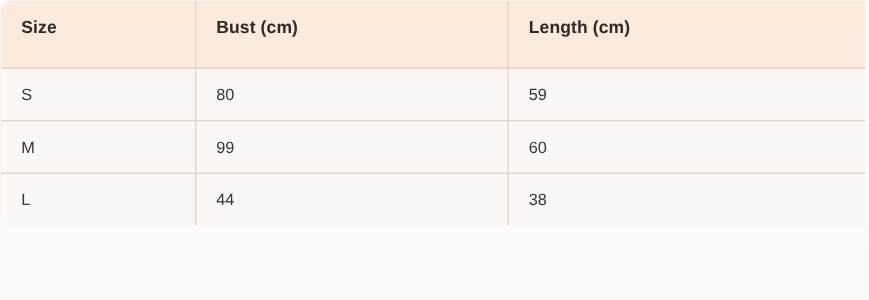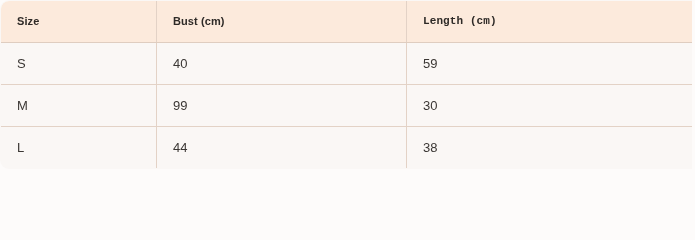--- a/index.html
+++ b/index.html
@@ -36,34 +36,33 @@
     overflow: hidden;
   }
 
   table.size-chart col.c1 { width: 156px; }
   table.size-chart col.c2 { width: 250px; }
   table.size-chart col.c3 { width: 285px; }
 
   table.size-chart thead th {
     background: #fceadc;
     color: #2e2a27;
-    font-size: 11px;
+    font-size: 14px;
     font-weight: bold;
     text-align: left;
-    padding: 0 0 0 16px;
+    padding: 0 0 12px 16px;
     height: 41px;
     line-height: 41px;
     border-right: 1px solid #e3d2c6;
     border-bottom: 1px solid #dfcdc0;
     white-space: nowrap;
     letter-spacing: 0.1px;
   }
   table.size-chart thead th:last-child {
     border-right: none;
-    font-family: Liberation Mono, monospace;
   }
   table.size-chart thead tr th:first-child {
     border-top-left-radius: 8px;
   }
 
   table.size-chart tbody td {
     background: #faf7f5;
     color: #3b3734;
     font-size: 13px;
     font-weight: normal;
@@ -99,27 +98,27 @@
     <thead>
       <tr>
         <th>Size</th>
         <th>Bust (cm)</th>
         <th>Length (cm)</th>
       </tr>
     </thead>
     <tbody>
       <tr>
         <td>S</td>
-        <td>40</td>
+        <td>80</td>
         <td>59</td>
       </tr>
       <tr>
         <td>M</td>
         <td>99</td>
-        <td>30</td>
+        <td>60</td>
       </tr>
       <tr>
         <td>L</td>
         <td>44</td>
         <td>38</td>
       </tr>
     </tbody>
   </table>
 </div>
 

